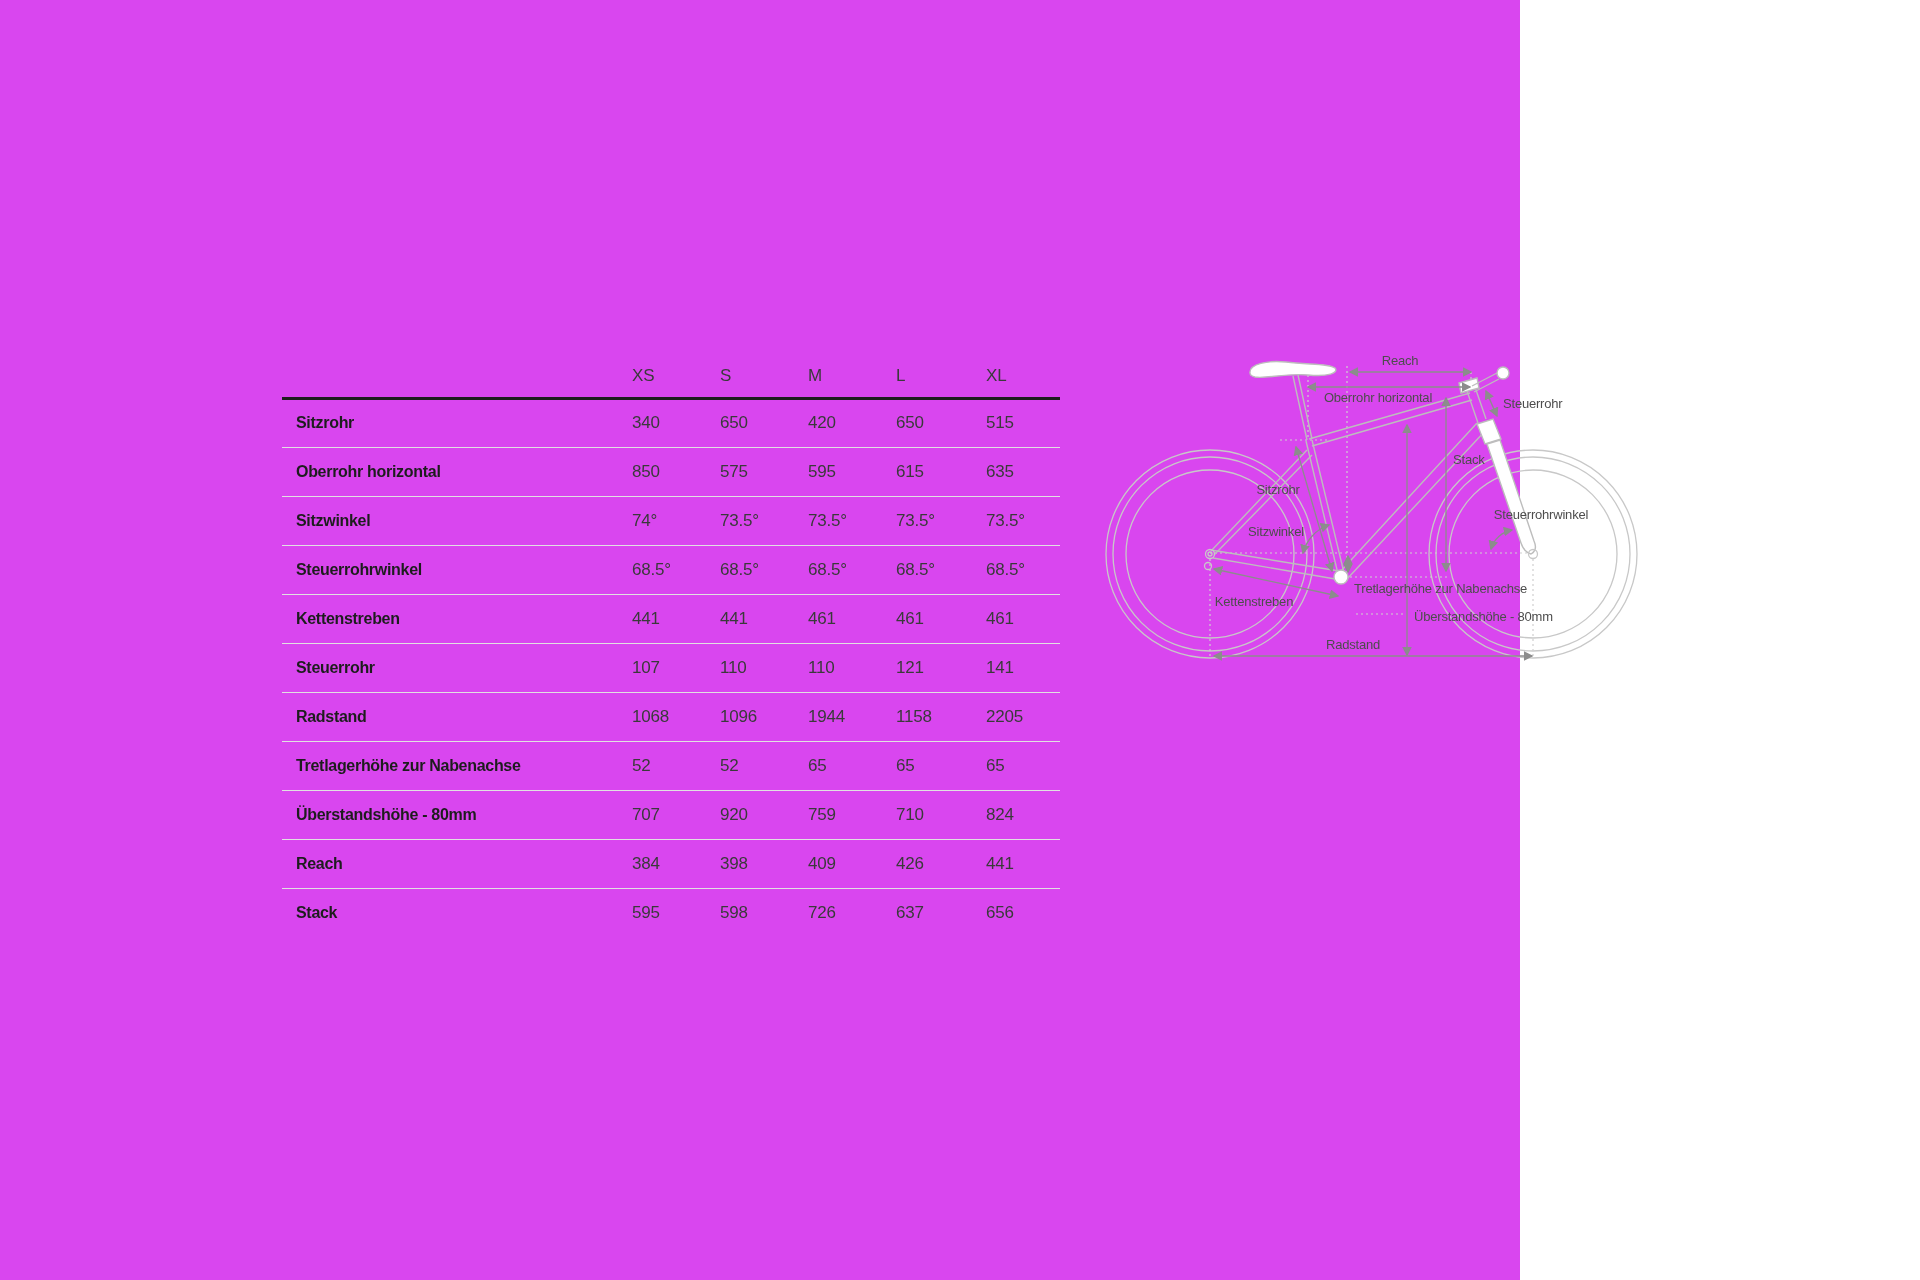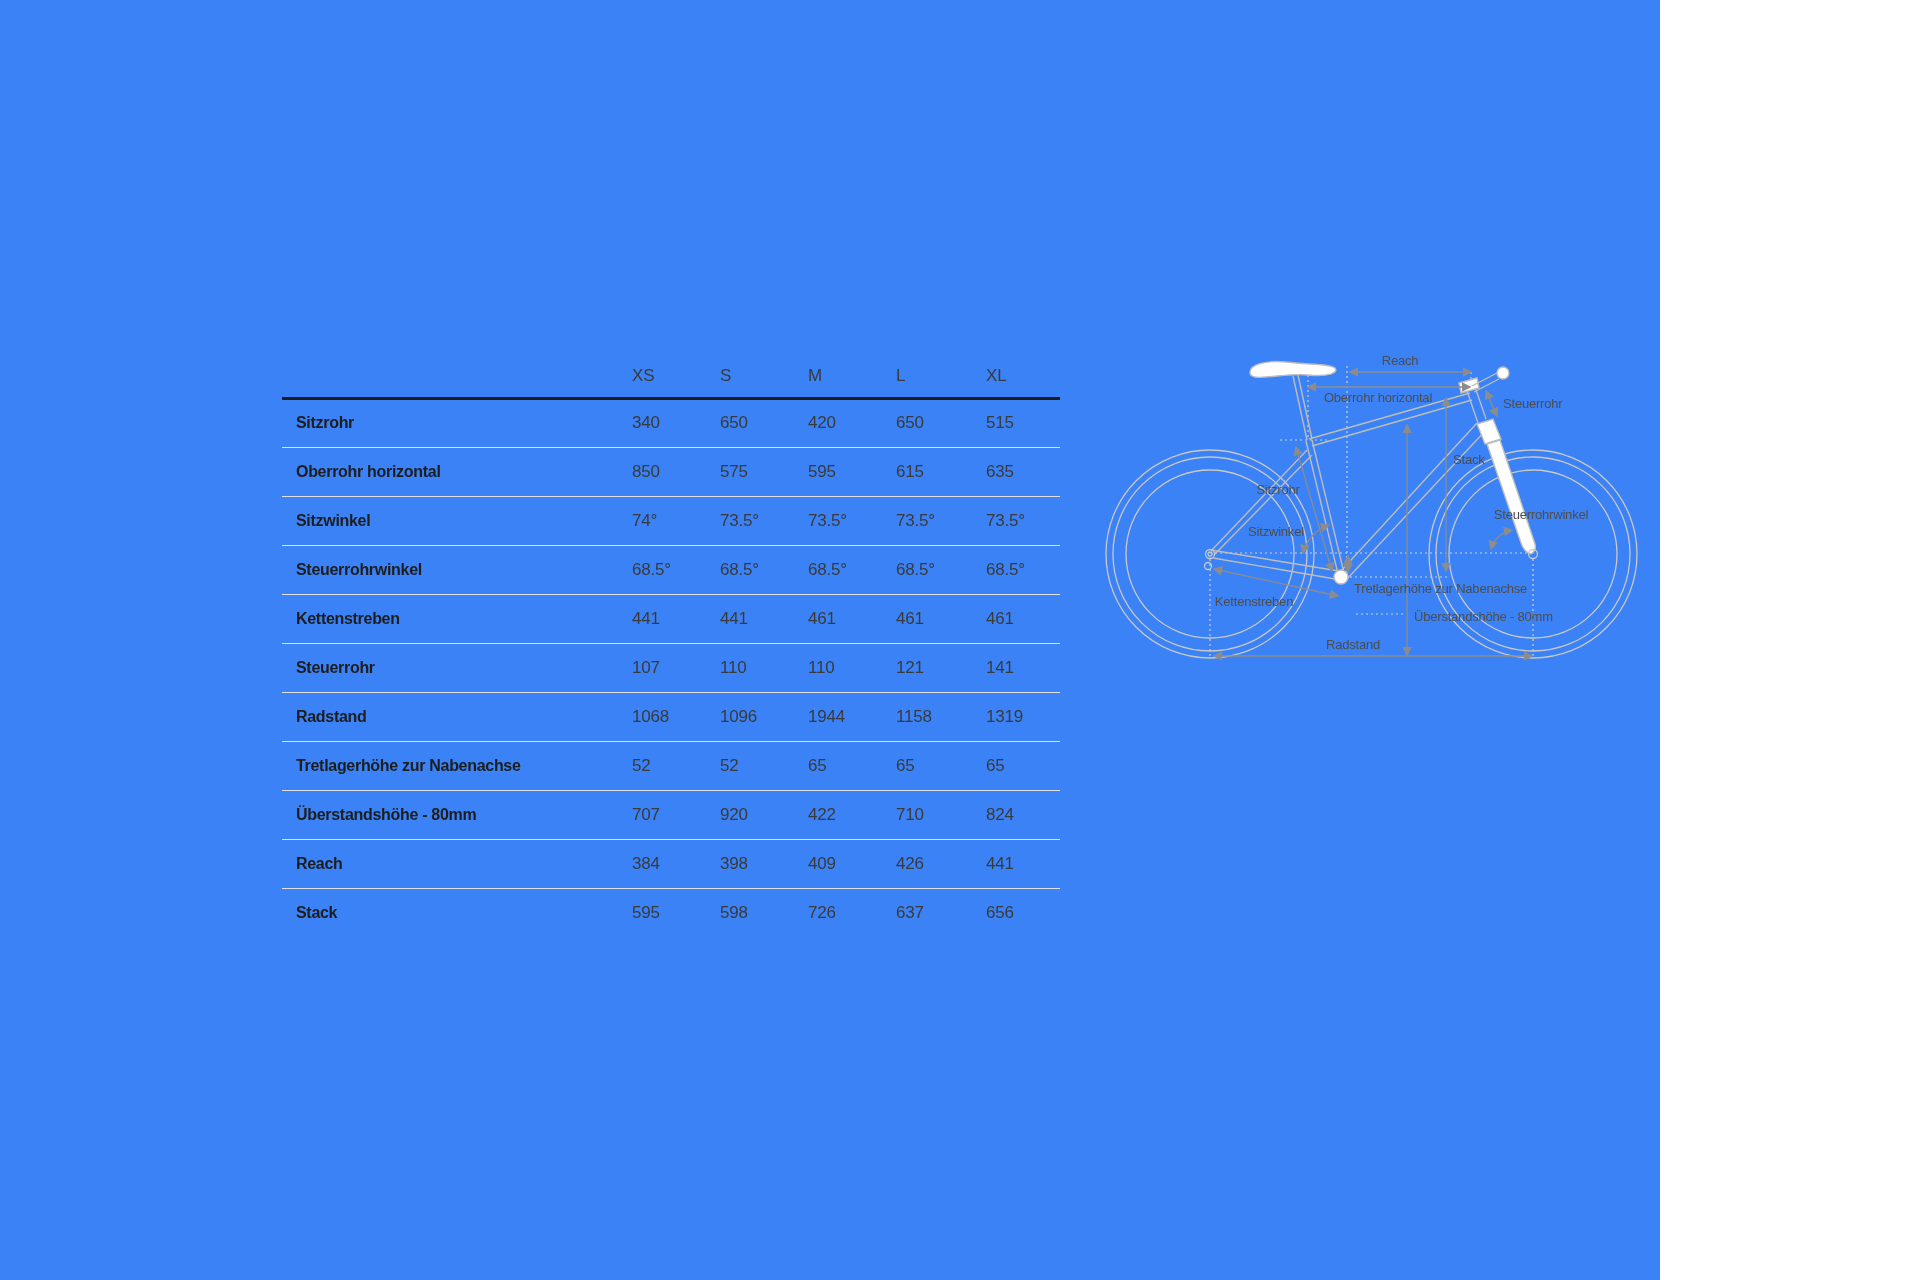--- a/index.html
+++ b/index.html
@@ -1,18 +1,18 @@
 <!DOCTYPE html>
 <html><head>
 <meta charset="utf-8">
 <style>
   * { margin:0; padding:0; box-sizing:border-box; }
   html,body { width:1920px; height:1280px; background:#ffffff;
     font-family:"Liberation Sans", sans-serif; overflow:hidden; }
-  .page { position:relative; width:1660px; height:1280px; background:#3b82f6; }
+  .page { position:relative; width:1520px; height:1280px; background:#d946ef; }
 
   
   .table-wrap { position:absolute; left:282px; top:355px; width:778px; }
   table.geo { width:778px; border-collapse:collapse; table-layout:fixed; }
   table.geo th {
     height:43px; text-align:left; vertical-align:middle;
     font-size:17px; font-weight:400; color:#3a3a3a; letter-spacing:-0.2px;
   }
   table.geo thead tr { border-bottom:3px solid #1d1d1d; }
   table.geo td {
@@ -110,35 +110,35 @@
           <td>110</td>
           <td>121</td>
           <td>141</td>
         </tr>
         <tr>
           <td class="rowlabel">Radstand</td>
           <td>1068</td>
           <td>1096</td>
           <td>1944</td>
           <td>1158</td>
-          <td>1319</td>
+          <td>2205</td>
         </tr>
         <tr>
           <td class="rowlabel">Tretlagerhöhe zur Nabenachse</td>
           <td>52</td>
           <td>52</td>
           <td>65</td>
           <td>65</td>
           <td>65</td>
         </tr>
         <tr>
           <td class="rowlabel">Überstandshöhe - 80mm</td>
           <td>707</td>
           <td>920</td>
-          <td>422</td>
+          <td>759</td>
           <td>710</td>
           <td>824</td>
         </tr>
         <tr>
           <td class="rowlabel">Reach</td>
           <td>384</td>
           <td>398</td>
           <td>409</td>
           <td>426</td>
           <td>441</td>

